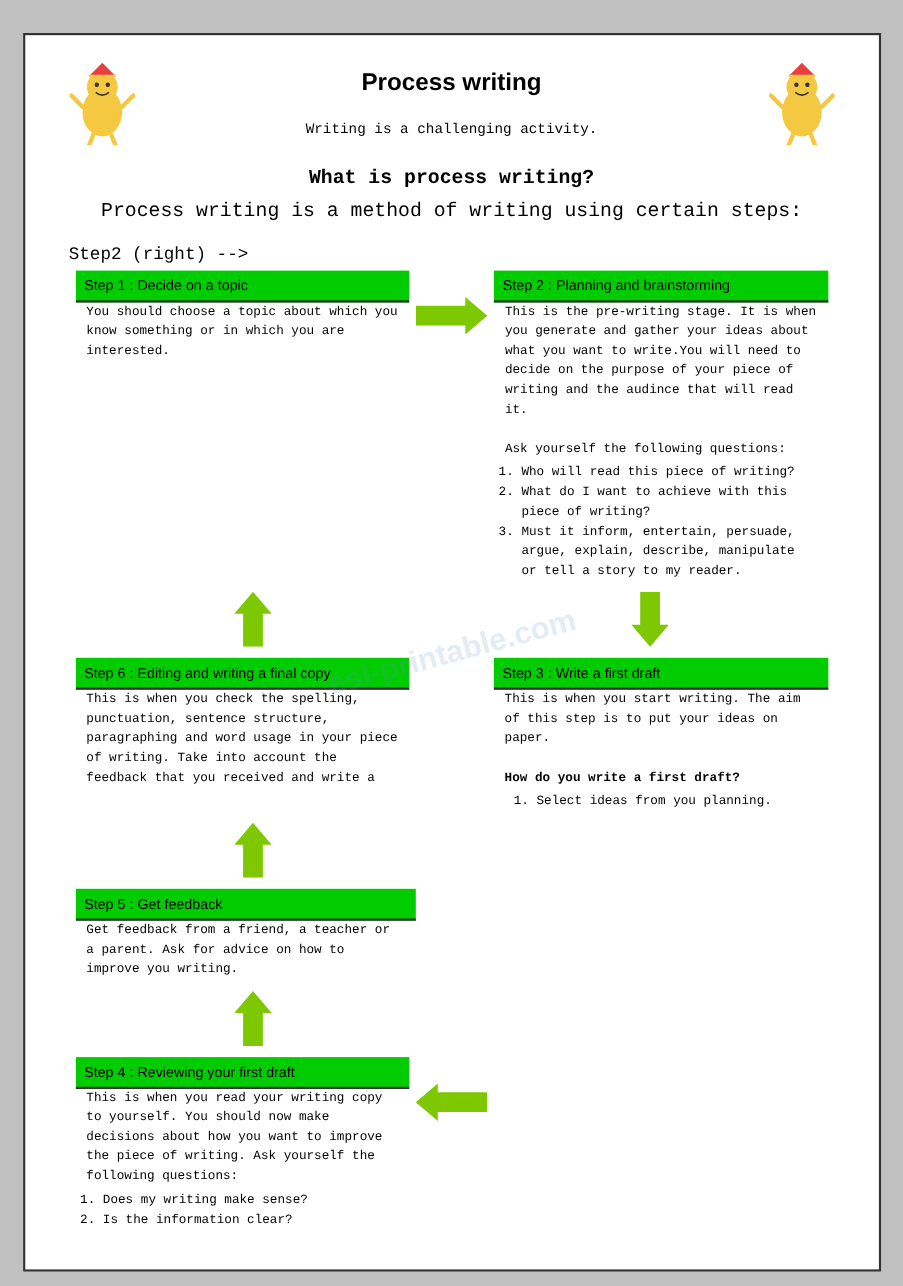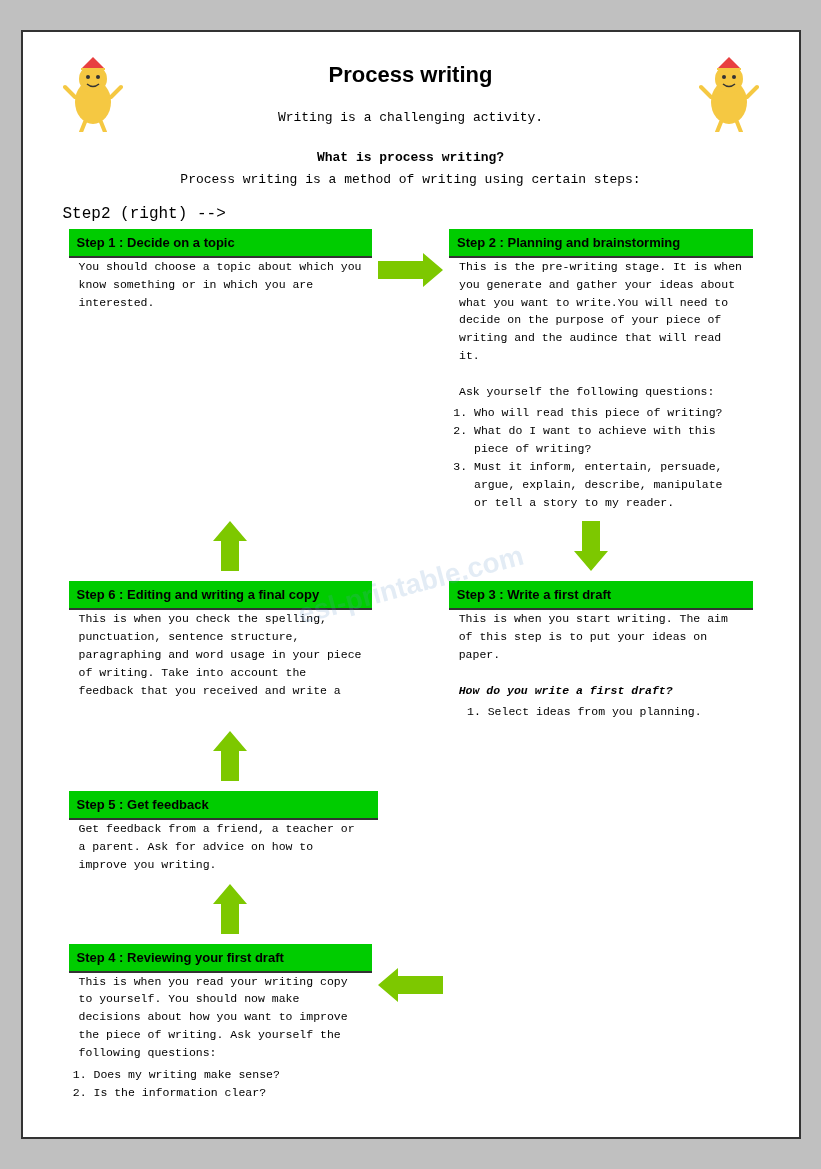--- a/index.html
+++ b/index.html
@@ -46,44 +46,43 @@
     .pencil-right {
       position: absolute;
       right: 0;
       top: -5px;
       width: 60px;
       height: 70px;
     }
     .intro-section {
       text-align: center;
       margin: 18px 0 14px 0;
-      font-size: 13px;
+      font-size: 18px;
       font-family: 'Courier New', monospace;
       line-height: 1.7;
     }
     .intro-section p:first-child {
       font-weight: bold;
     }
     .step-header {
       background: #00cc00;
       padding: 6px 8px;
-      font-weight: bold;
+      font-weight: normal;
       font-size: 13px;
       font-family: Arial, sans-serif;
       border-bottom: 2px solid #333;
     }
     .step-body {
       padding: 0 10px;
       font-size: 11.5px;
       font-family: 'Courier New', monospace;
       line-height: 1.55;
     }
     .step-body b {
       font-weight: bold;
-      font-style: italic;
     }
     .step-body ol {
       margin-left: 18px;
     }
     
     .watermark {
       position: absolute;
       top: 50%;
       left: 50%;
       transform: translate(-50%, -50%) rotate(-15deg);

